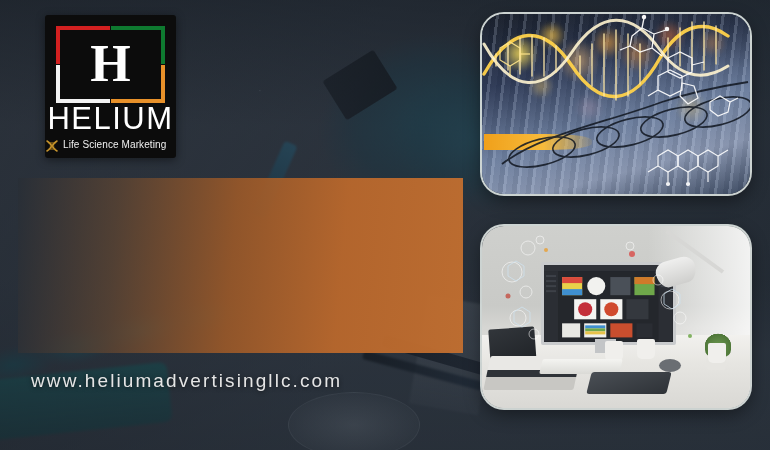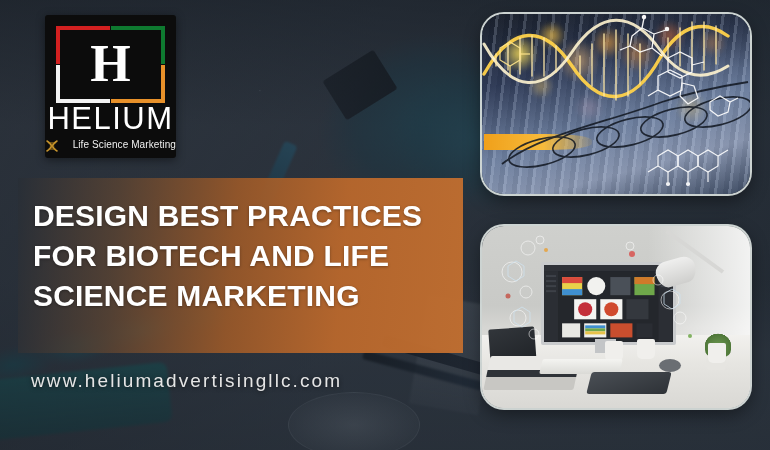--- a/index.html
+++ b/index.html
@@ -197,21 +197,21 @@
     letter-spacing: 1.5px;
     line-height: 1;
     font-family: "Liberation Sans", sans-serif;
   }
   .logo-tag {
     position: absolute;
     left: 0; right: 0;
     bottom: 8px;
     display: flex;
     align-items: center;
-    justify-content: space-between;
+    justify-content: flex-start;
     gap: 4px;
   }
   .logo-tag-text {
     color: #f0f0f0;
     font-size: 10px;
     letter-spacing: .1px;
     white-space: nowrap;
   }
   .helix-icon {
     display: inline-block;
@@ -636,17 +636,16 @@
       <g opacity=".85">
         <circle cx="150" cy="28" r="3" fill="#d9534f"></circle>
         <circle cx="64" cy="24" r="2" fill="#e8a13a"></circle>
         <circle cx="26" cy="70" r="2.5" fill="#c4564a"></circle>
         <circle cx="208" cy="110" r="2" fill="#6fa84a"></circle>
       </g>
     </svg>
   </div>
 
   <div class="headline-band"></div>
-  <div class="headline">Design best practices for biotech and life science marketing</div>
 
   <div class="site-url">www.heliumadvertisingllc.com</div>
 
 </div>
 
 </body></html>

